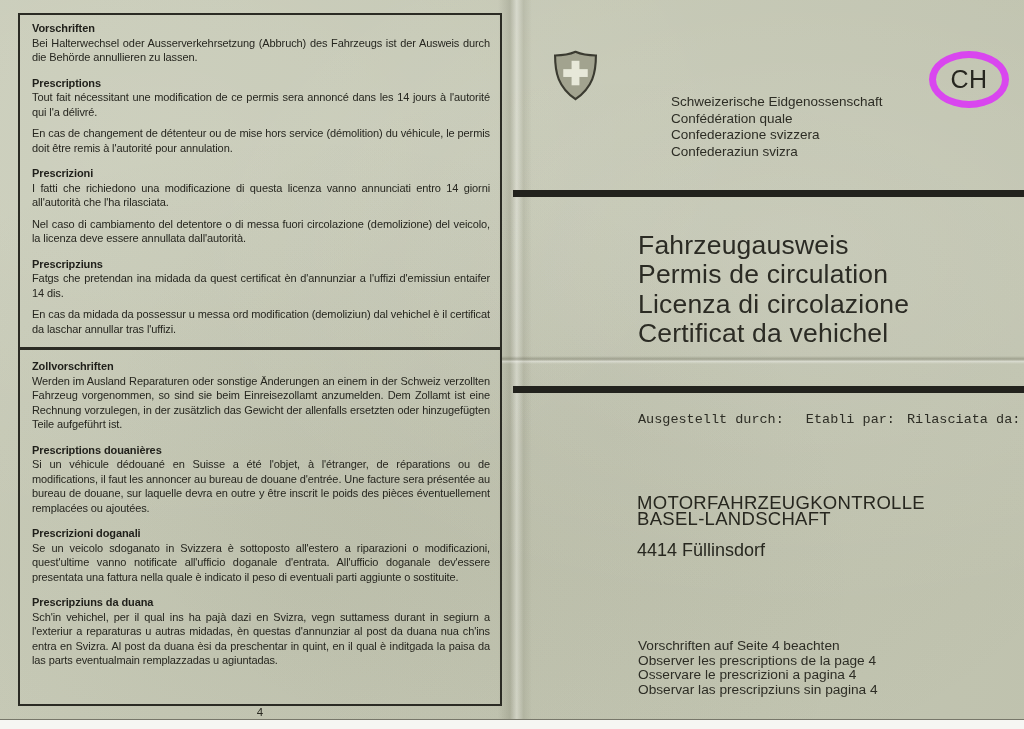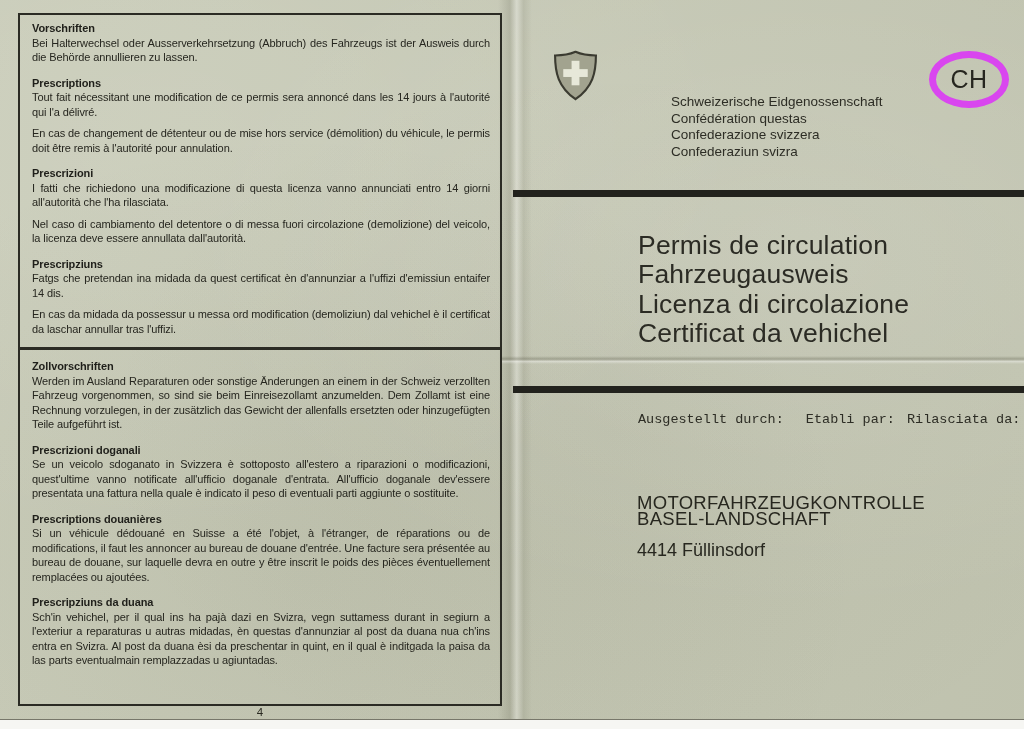--- a/index.html
+++ b/index.html
@@ -158,69 +158,75 @@
     </div>
 
     <hr class="rules-divider">
 
     <div class="lsec">
       <div class="lhead">Zollvorschriften</div>
       <p class="lpara">Werden im Ausland Reparaturen oder sonstige Änderungen an einem in der Schweiz verzollten Fahrzeug vorgenommen, so sind sie beim Einreisezollamt anzumelden. Dem Zollamt ist eine Rechnung vorzulegen, in der zusätzlich das Gewicht der allenfalls ersetzten oder hinzugefügten Teile aufgeführt ist.</p>
     </div>
 
     <div class="lsec">
+      <div class="lhead">Prescriptions douanières</div>
+      <p class="lpara">Si un véhicule dédouané en Suisse a été l'objet, à l'étranger, de réparations ou de modifications, il faut les annoncer au bureau de douane d'entrée. Une facture sera présentée au bureau de douane, sur laquelle devra en outre y être inscrit le poids des pièces éventuellement remplacées ou ajoutées.</p>
+    </div>
+
+    <div class="lsec">
       <div class="lhead">Prescrizioni doganali</div>
       <p class="lpara">Se un veicolo sdoganato in Svizzera è sottoposto all'estero a riparazioni o modificazioni, quest'ultime vanno notificate all'ufficio doganale d'entrata. All'ufficio doganale dev'essere presentata una fattura nella quale è indicato il peso di eventuali parti aggiunte o sostituite.</p>
-    </div>
-
-    <div class="lsec">
-      <div class="lhead">Prescriptions douanières</div>
-      <p class="lpara">Si un véhicule dédouané en Suisse a été l'objet, à l'étranger, de réparations ou de modifications, il faut les annoncer au bureau de douane d'entrée. Une facture sera présentée au bureau de douane, sur laquelle devra en outre y être inscrit le poids des pièces éventuellement remplacées ou ajoutées.</p>
     </div>
 
     <div class="lsec">
       <div class="lhead">Prescripziuns da duana</div>
       <p class="lpara">Sch'in vehichel, per il qual ins ha pajà dazi en Svizra, vegn suttamess durant in segiurn a l'exteriur a reparaturas u autras midadas, èn questas d'annunziar al post da duana nua ch'ins entra en Svizra. Al post da duana èsi da preschentar in quint, en il qual è inditgada la paisa da las parts eventualmain remplazzadas u agiuntadas.</p>
     </div>
 
   </div>
   <div class="page-num">4</div>
 
   <svg class="shield" viewBox="0 0 60 64" xmlns="http://www.w3.org/2000/svg">
     <path d="M30 3 C38 6.5 48 7.5 55 7.5 C55 28 51.5 46 30 61 C8.5 46 5 28 5 7.5 C12 7.5 22 6.5 30 3 Z" fill="#a2a38f" stroke="#3b3b31" stroke-width="2.6"></path>
     <rect x="25.2" y="14" width="9.6" height="30" fill="#e7e8d9"></rect>
     <rect x="15" y="24.2" width="30" height="9.6" fill="#e7e8d9"></rect>
   </svg>
 
   <div class="ch-badge">CH</div>
 
   <div class="conf-block">
     <div>Schweizerische Eidgenossenschaft</div>
-    <div>Confédération questas</div>
+    <div>Confédération quale</div>
     <div>Confederazione svizzera</div>
     <div>Confederaziun svizra</div>
   </div>
 
   <div class="bar bar-top"></div>
 
   <div class="title-block">
+    <div>Fahrzeugausweis</div>
     <div>Permis de circulation</div>
-    <div>Fahrzeugausweis</div>
     <div>Licenza di circolazione</div>
     <div>Certificat da vehichel</div>
   </div>
 
   <div class="bar bar-bottom"></div>
 
   <div class="issued-row">
     <span>Ausgestellt durch:</span><span>Etabli par:</span><span>Rilasciata da:</span><span>Emess da:</span>
   </div>
 
   <div class="issuer-block">
     <div>MOTORFAHRZEUGKONTROLLE</div>
     <div>BASEL-LANDSCHAFT</div>
   </div>
 
   <div class="issuer-city">4414 Füllinsdorf</div>
 
+  <div class="footer-block">
+    <div>Vorschriften auf Seite 4 beachten</div>
+    <div>Observer les prescriptions de la page 4</div>
+    <div>Osservare le prescrizioni a pagina 4</div>
+    <div>Observar las prescripziuns sin pagina 4</div>
+  </div>
 
   <div class="scan-strip"></div>
 </div>
 
 </body></html>

